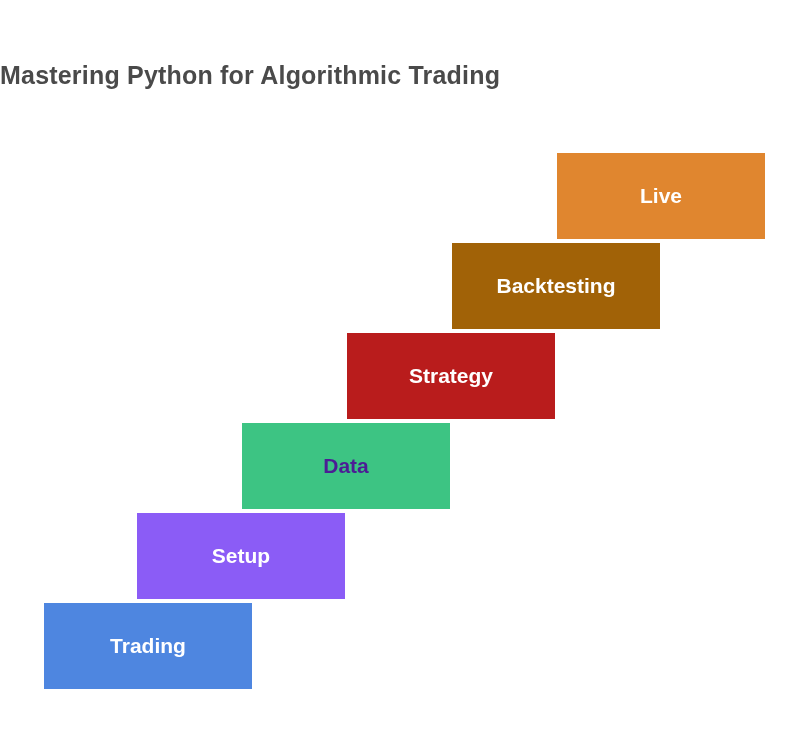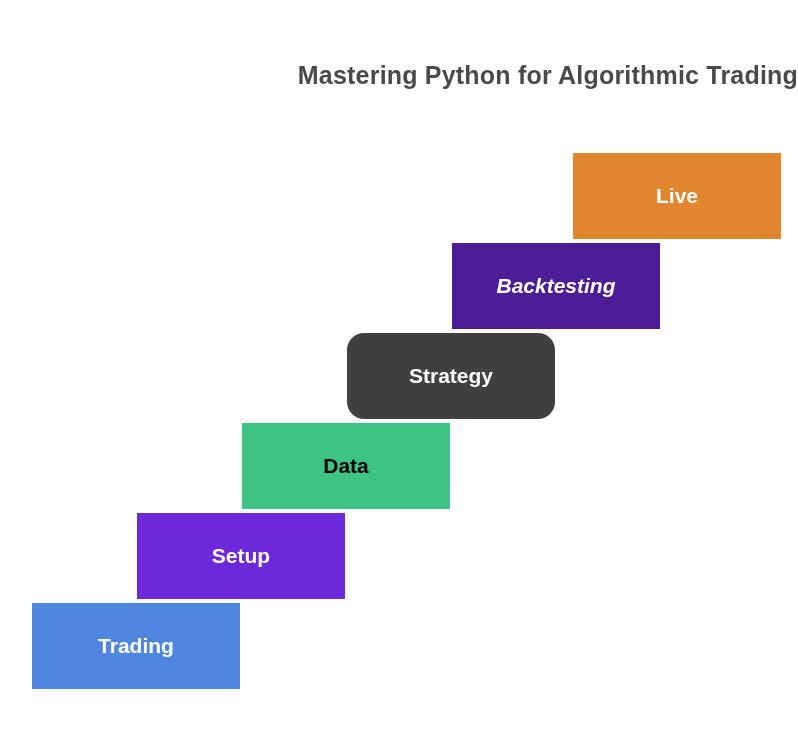--- a/index.html
+++ b/index.html
@@ -13,71 +13,71 @@
     .canvas {
       position: absolute;
       left: 0; top: 0;
       width: 798px; height: 753px;
     }
     .title {
       position: absolute;
       left: 0;
       top: 60px;
       width: 798px;
-      text-align: right;
+      text-align: left;
       font-size: 25px;
       font-weight: 700;
       line-height: 30px;
       letter-spacing: 0.2px;
     }
     .step {
       position: absolute;
       width: 208px;
       height: 86px;
       display: flex;
       flex-direction: column;
       justify-content: center;
       align-items: center;
       text-align: center;
       font-size: 21px;
       font-weight: 600;
       line-height: 30px;
     }
     .step span { display: block; white-space: nowrap; }
-    .step-1 { left: 32px;  top: 603px; }
+    .step-1 { left: 44px;  top: 603px; }
     .step-2 { left: 137px; top: 513px; }
     .step-3 { left: 242px; top: 423px; }
     .step-4 { left: 347px; top: 333px; }
     .step-5 { left: 452px; top: 243px; }
-    .step-6 { left: 557px; top: 153px; margin-left: 16px; }
+    .step-6 { left: 557px; top: 153px; }
   </style>
 </head>
 <body>
 
 <div class="canvas" style="background-color: rgb(255, 255, 255);">
 
   <h1 class="title" style="color: rgb(74, 74, 74);">Mastering Python for Algorithmic Trading</h1>
 
   <div class="step step-1" style="background-color: rgb(78, 134, 224); color: rgb(255, 255, 255);">
     <span>Trading</span>
   </div>
 
-  <div class="step step-2" style="background-color: #6d28d9; color: rgb(255, 255, 255); gap: 24px;">
+  <div class="step step-2" style="background-color: #8b5cf6; color: rgb(255, 255, 255); gap: 24px;">
     <span>Setup</span>
   </div>
 
-  <div class="step step-3" style="background-color: rgb(61, 196, 131); color: #000000;">
+  <div class="step step-3" style="background-color: rgb(61, 196, 131); color: #4c1d95;">
     <span>Data</span>
   </div>
 
-  <div class="step step-4" style="background-color: #404040; color: rgb(255, 255, 255); border-radius: 17px;">
+  <div class="step step-4" style="background-color: #b91c1c; color: rgb(255, 255, 255);">
     <span>Strategy</span>
   </div>
 
-  <div class="step step-5" style="background-color: #4c1d95; color: rgb(255, 255, 255); font-style: italic;">
+  <div class="step step-5" style="background-color: #a16207; color: rgb(255, 255, 255);">
     <span>Backtesting</span>
     <span></span>
   </div>
 
   <div class="step step-6" style="background-color: rgb(224, 134, 47); color: rgb(255, 255, 255);">
     <span>Live</span>
   </div>
 
 </div>
 

